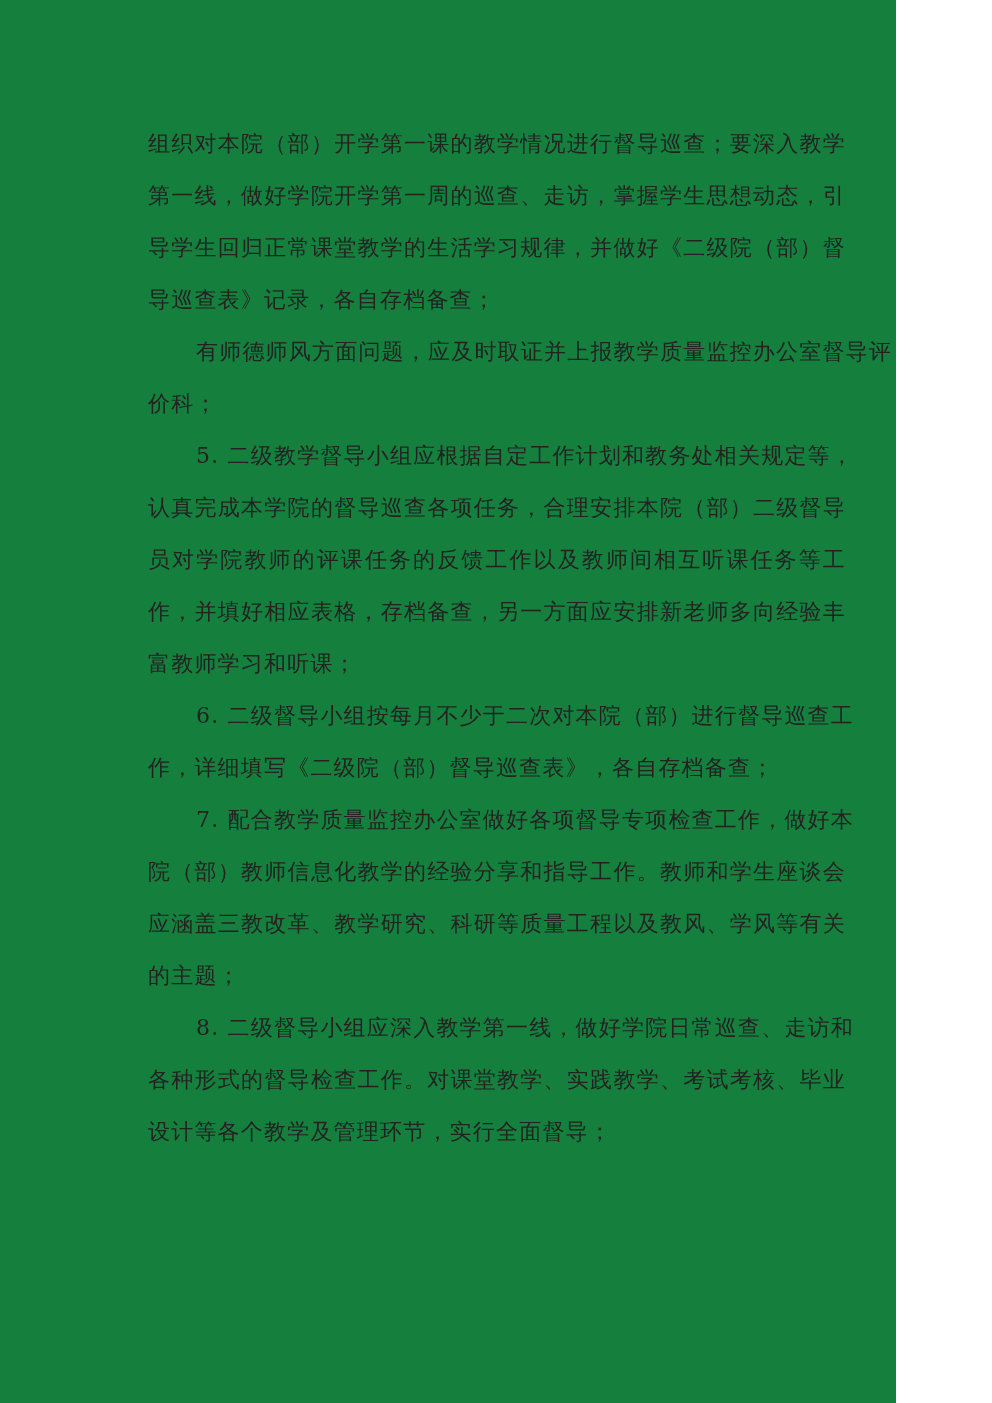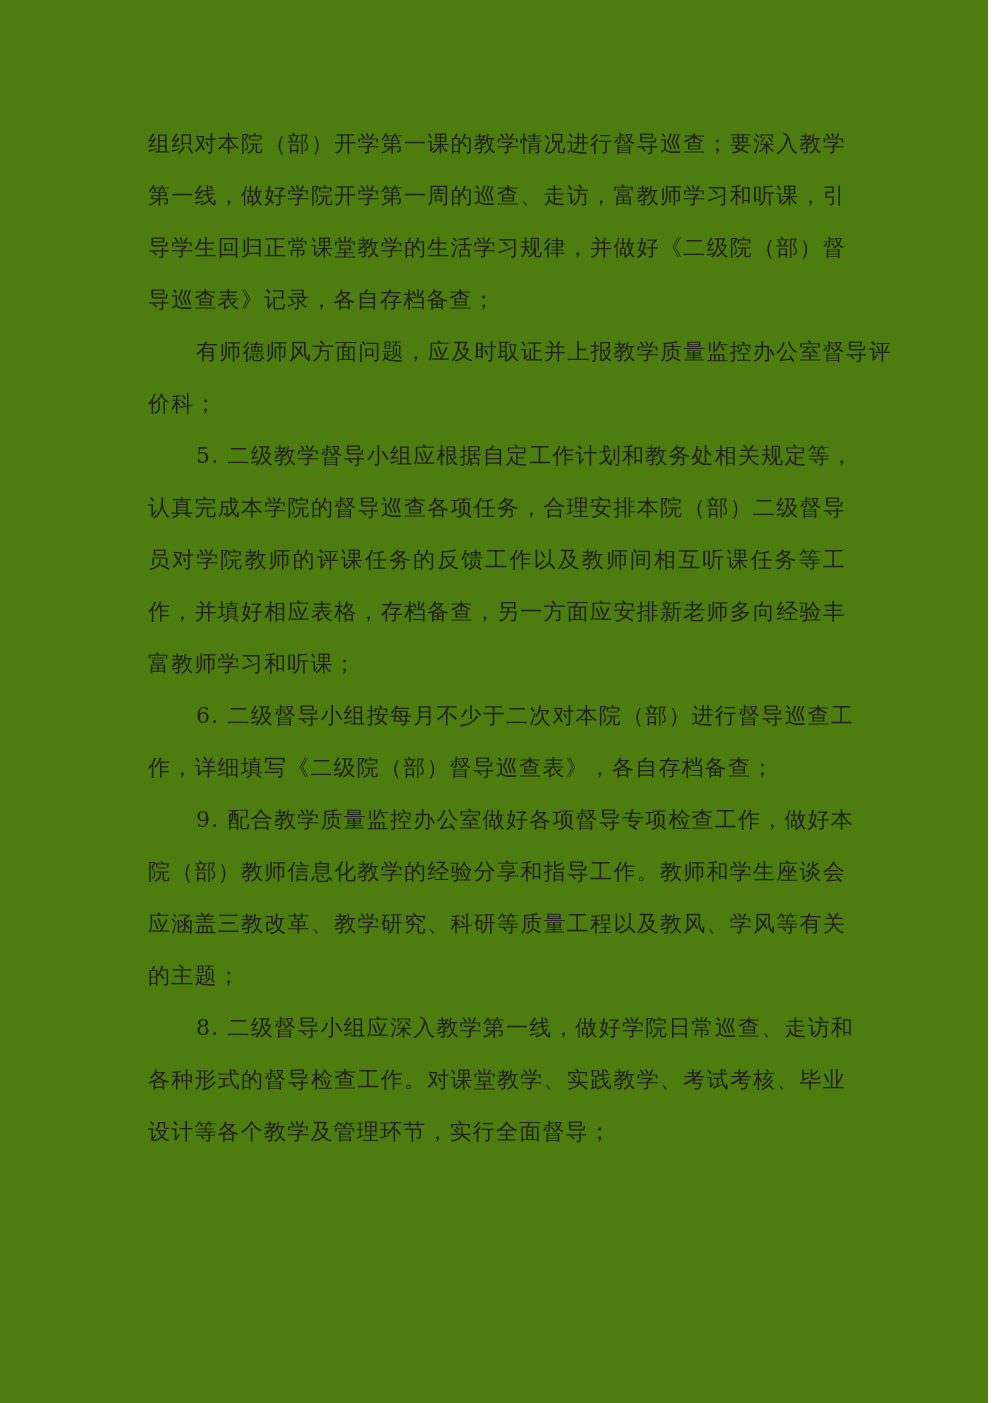--- a/index.html
+++ b/index.html
@@ -2,23 +2,23 @@
 <html><head>
 <meta charset="utf-8">
 <style>
   html, body {
     margin: 0;
     padding: 0;
     background: #ffffff;
   }
   .page {
     position: relative;
-    width: 988px;
+    width: 896px;
     height: 1403px;
-    background: #4d7c0f;
+    background: #15803d;
     overflow: hidden;
     font-family: "DejaVu Serif", serif;
   }
   .text-block {
     position: absolute;
     left: 148px;
     top: 118px;
     width: 698px;
     font-size: 22px;
     line-height: 52px;
@@ -43,41 +43,41 @@
     text-indent: 48px;
   }
 </style>
 </head>
 <body>
 
 <div class="page">
   <div class="text-block" style="color: rgb(34, 34, 34);">
       <div class="para">
         <div class="line">组织对本院（部）开学第一课的教学情况进行督导巡查；要深入教学</div>
-        <div class="line">第一线，做好学院开学第一周的巡查、走访，富教师学习和听课，引</div>
+        <div class="line">第一线，做好学院开学第一周的巡查、走访，掌握学生思想动态，引</div>
         <div class="line">导学生回归正常课堂教学的生活学习规律，并做好《二级院（部）督</div>
         <div class="line last">导巡查表》记录，各自存档备查；</div>
       </div>
       <div class="para indent">
         <div class="line">有师德师风方面问题，应及时取证并上报教学质量监控办公室督导评</div>
         <div class="line last">价科；</div>
       </div>
       <div class="para indent">
         <div class="line">5. 二级教学督导小组应根据自定工作计划和教务处相关规定等，</div>
         <div class="line">认真完成本学院的督导巡查各项任务，合理安排本院（部）二级督导</div>
         <div class="line">员对学院教师的评课任务的反馈工作以及教师间相互听课任务等工</div>
         <div class="line">作，并填好相应表格，存档备查，另一方面应安排新老师多向经验丰</div>
         <div class="line last">富教师学习和听课；</div>
       </div>
       <div class="para indent">
         <div class="line">6. 二级督导小组按每月不少于二次对本院（部）进行督导巡查工</div>
         <div class="line last">作，详细填写《二级院（部）督导巡查表》，各自存档备查；</div>
       </div>
       <div class="para indent">
-        <div class="line">9. 配合教学质量监控办公室做好各项督导专项检查工作，做好本</div>
+        <div class="line">7. 配合教学质量监控办公室做好各项督导专项检查工作，做好本</div>
         <div class="line">院（部）教师信息化教学的经验分享和指导工作。教师和学生座谈会</div>
         <div class="line">应涵盖三教改革、教学研究、科研等质量工程以及教风、学风等有关</div>
         <div class="line last">的主题；</div>
       </div>
       <div class="para indent">
         <div class="line">8. 二级督导小组应深入教学第一线，做好学院日常巡查、走访和</div>
         <div class="line">各种形式的督导检查工作。对课堂教学、实践教学、考试考核、毕业</div>
         <div class="line last">设计等各个教学及管理环节，实行全面督导；</div>
       </div>
     </div>

